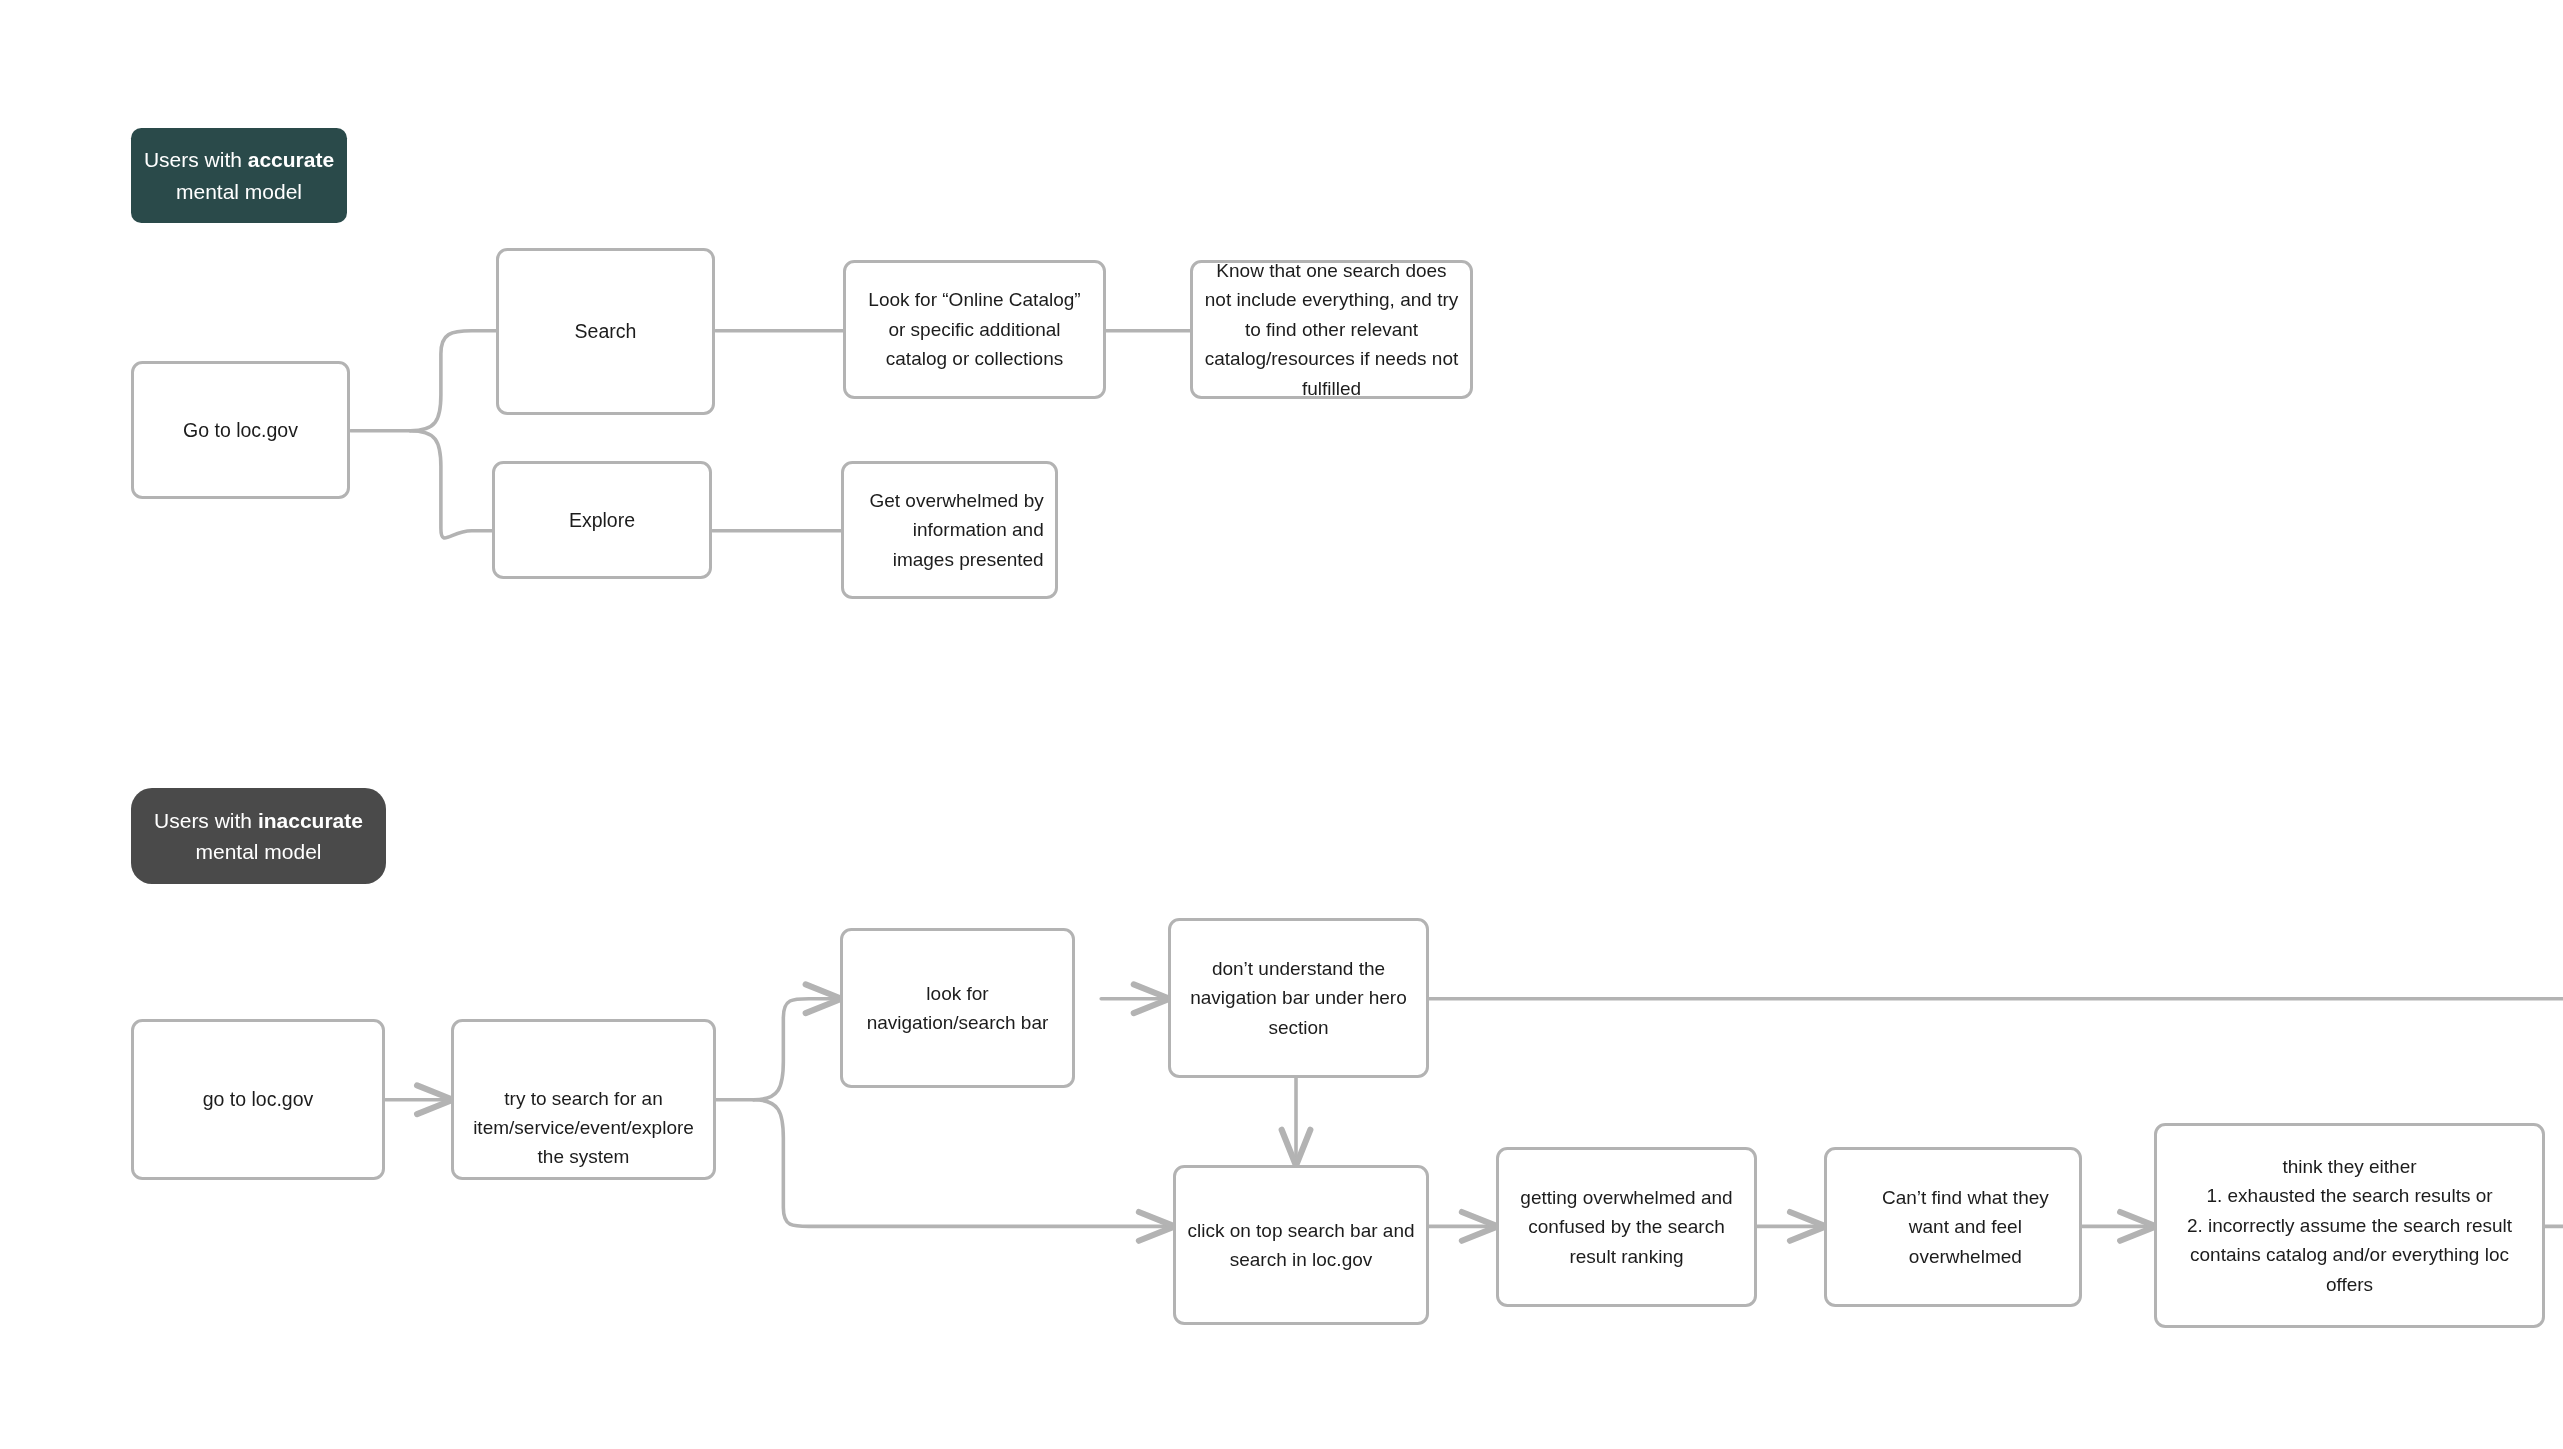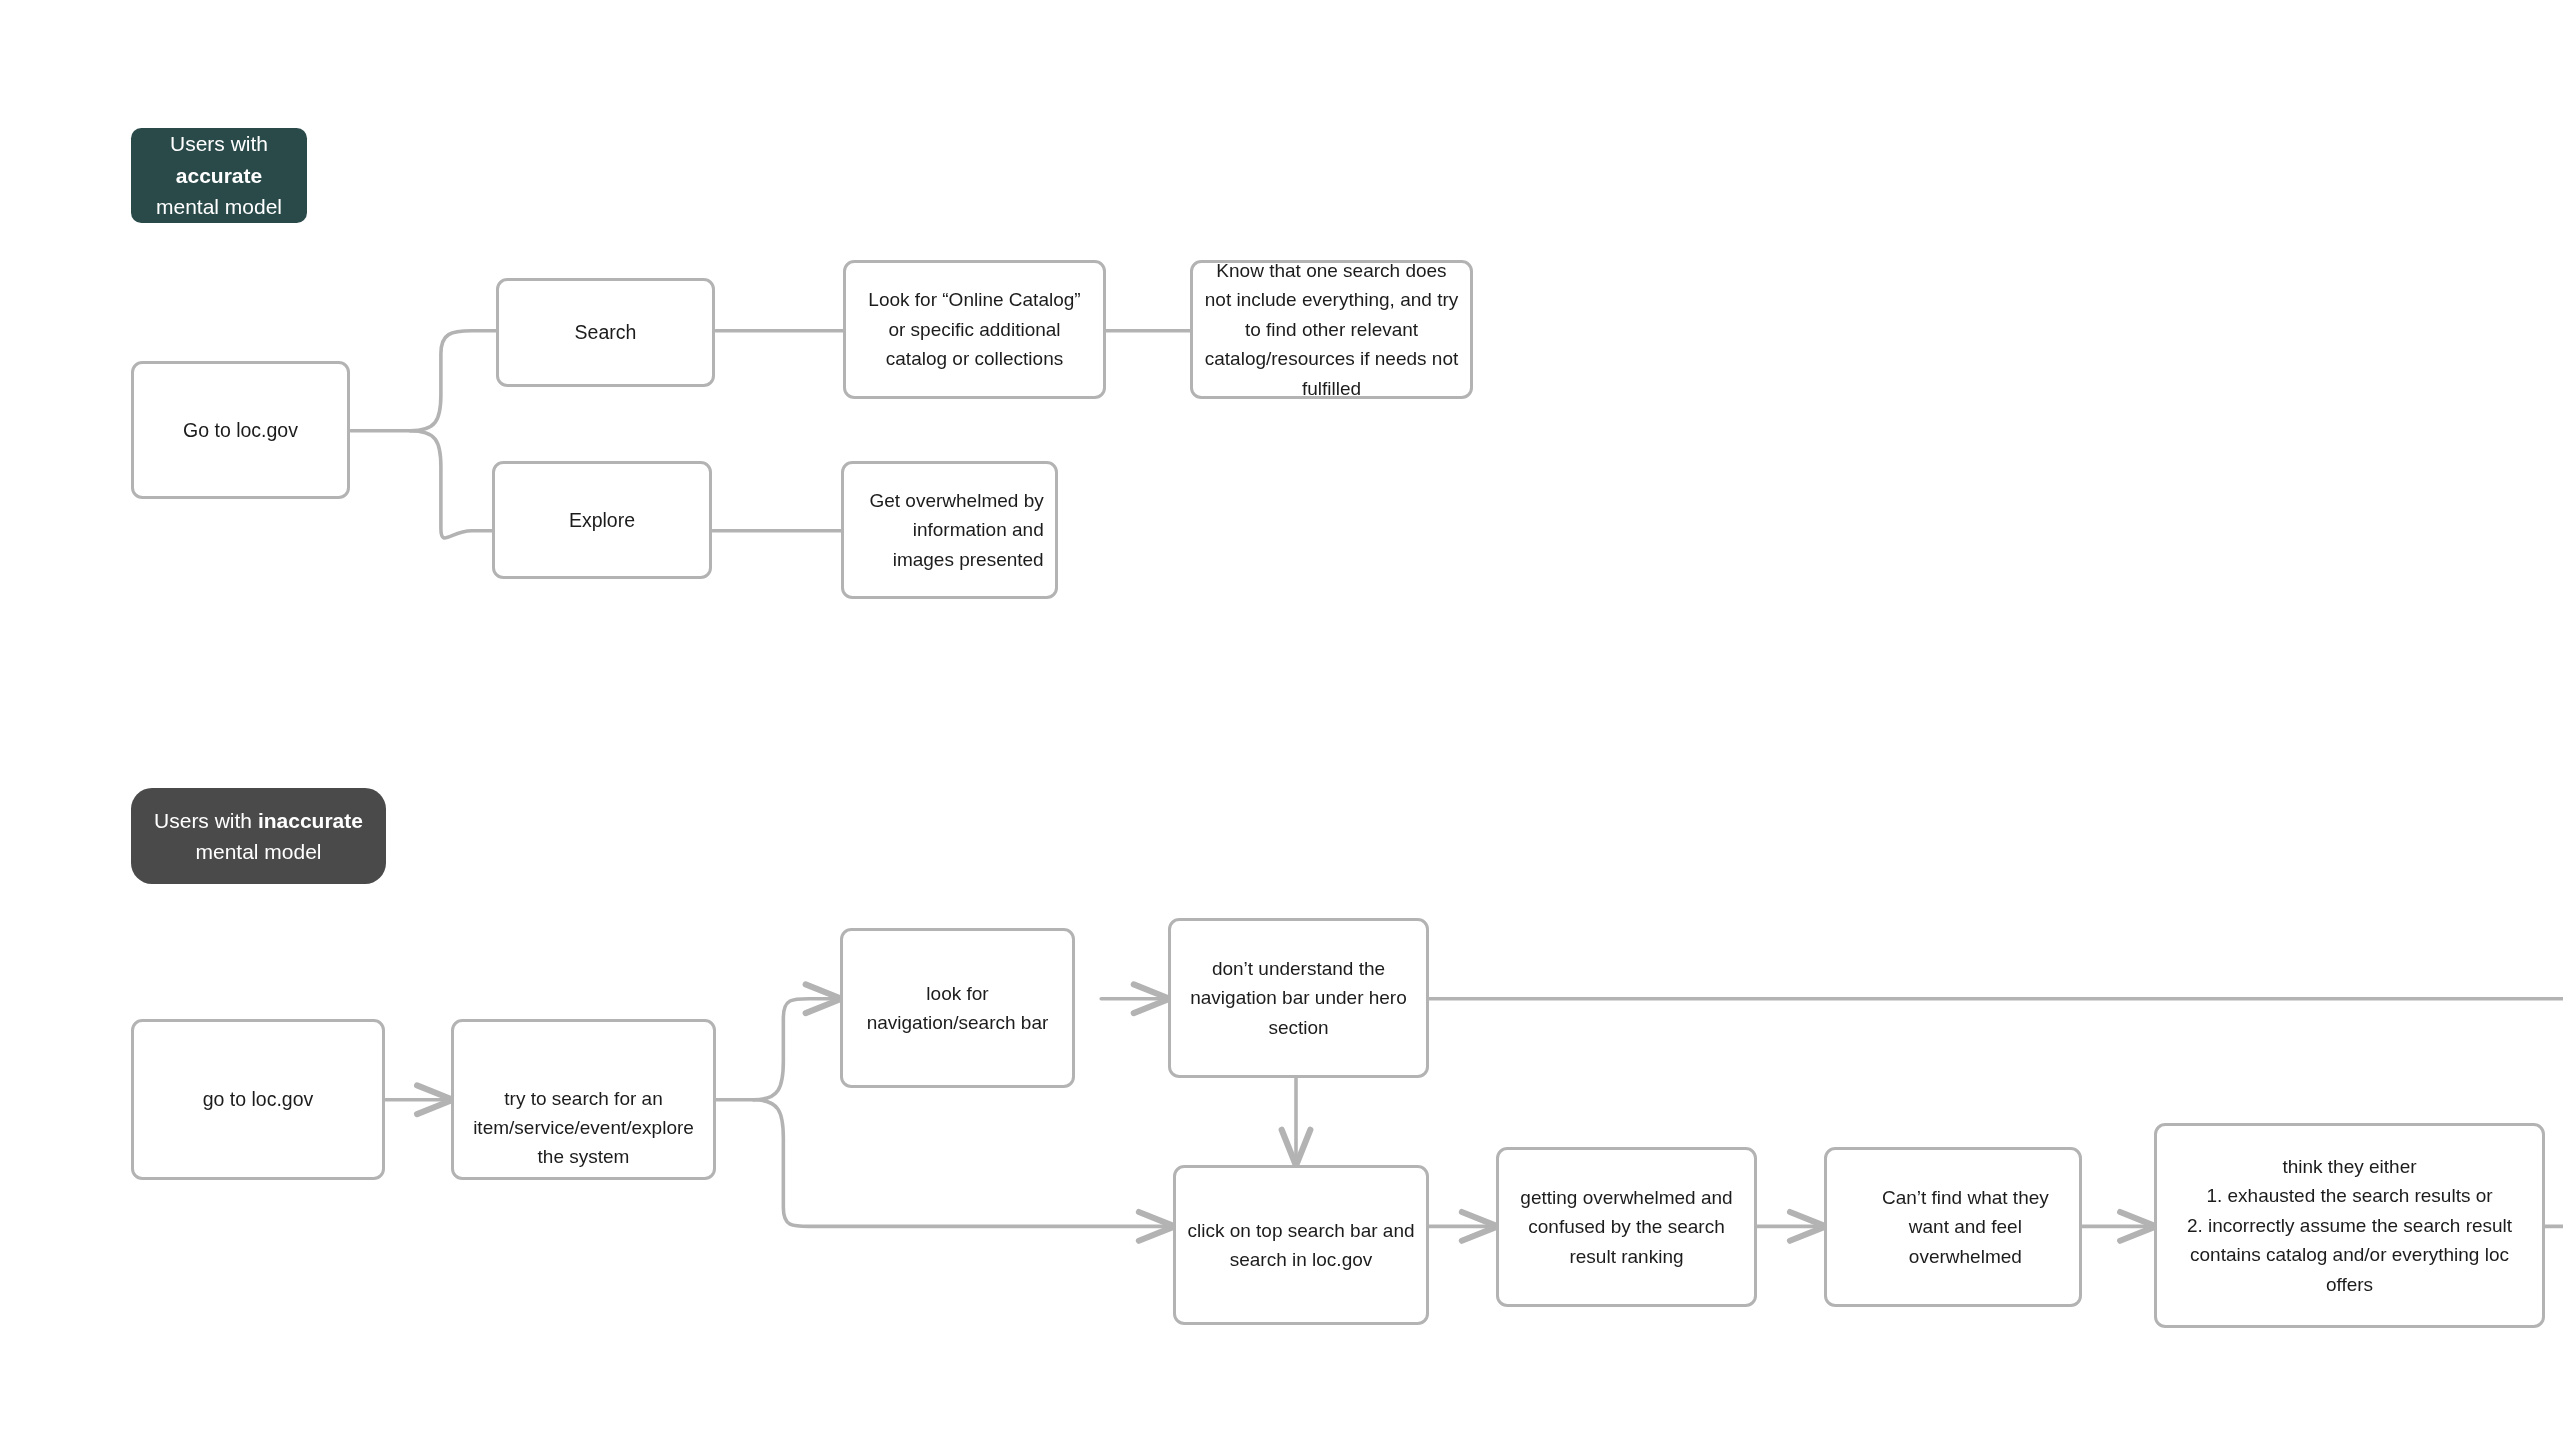--- a/index.html
+++ b/index.html
@@ -107,30 +107,30 @@
       <path d="M2788,2392 L2918,2392" marker-end="url(#ah)"></path>
 
       <path d="M3428,2392 L3558,2392" marker-end="url(#ah)"></path>
 
       <path d="M4062,2392 L4202,2392" marker-end="url(#ah)"></path>
 
       <path d="M4964,2392 L5106,2392" marker-end="url(#ah)"></path>
     </g>
   </svg>
 
-  <div class="node teal hdr" style="left:131px; top:128px; width:176px; height:95px;">
+  <div class="node teal hdr" style="left:131px; top:128px; width:216px; height:95px;">
     <span class="txt">Users with <b>accurate</b>
 mental model</span>
   </div>
 
   <div class="node plain fs-md" style="left:131px; top:361px; width:219px; height:138px;">
     <span class="txt">Go to loc.gov</span>
   </div>
 
-  <div class="node plain fs-md" style="left:496px; top:278px; width:219px; height:109px;">
+  <div class="node plain fs-md" style="left:496px; top:248px; width:219px; height:167px;">
     <span class="txt">Search</span>
   </div>
 
   <div class="node plain fs-sm" style="left:843px; top:260px; width:263px; height:139px;">
     <span class="txt">Look for “Online Catalog” or specific additional catalog or collections</span>
   </div>
 
   <div class="node plain fs-sm" style="left:1190px; top:260px; width:283px; height:139px;">
     <span class="txt">Know that one search does not include everything, and try to find other relevant catalog/resources if needs not fulfilled</span>
   </div>

